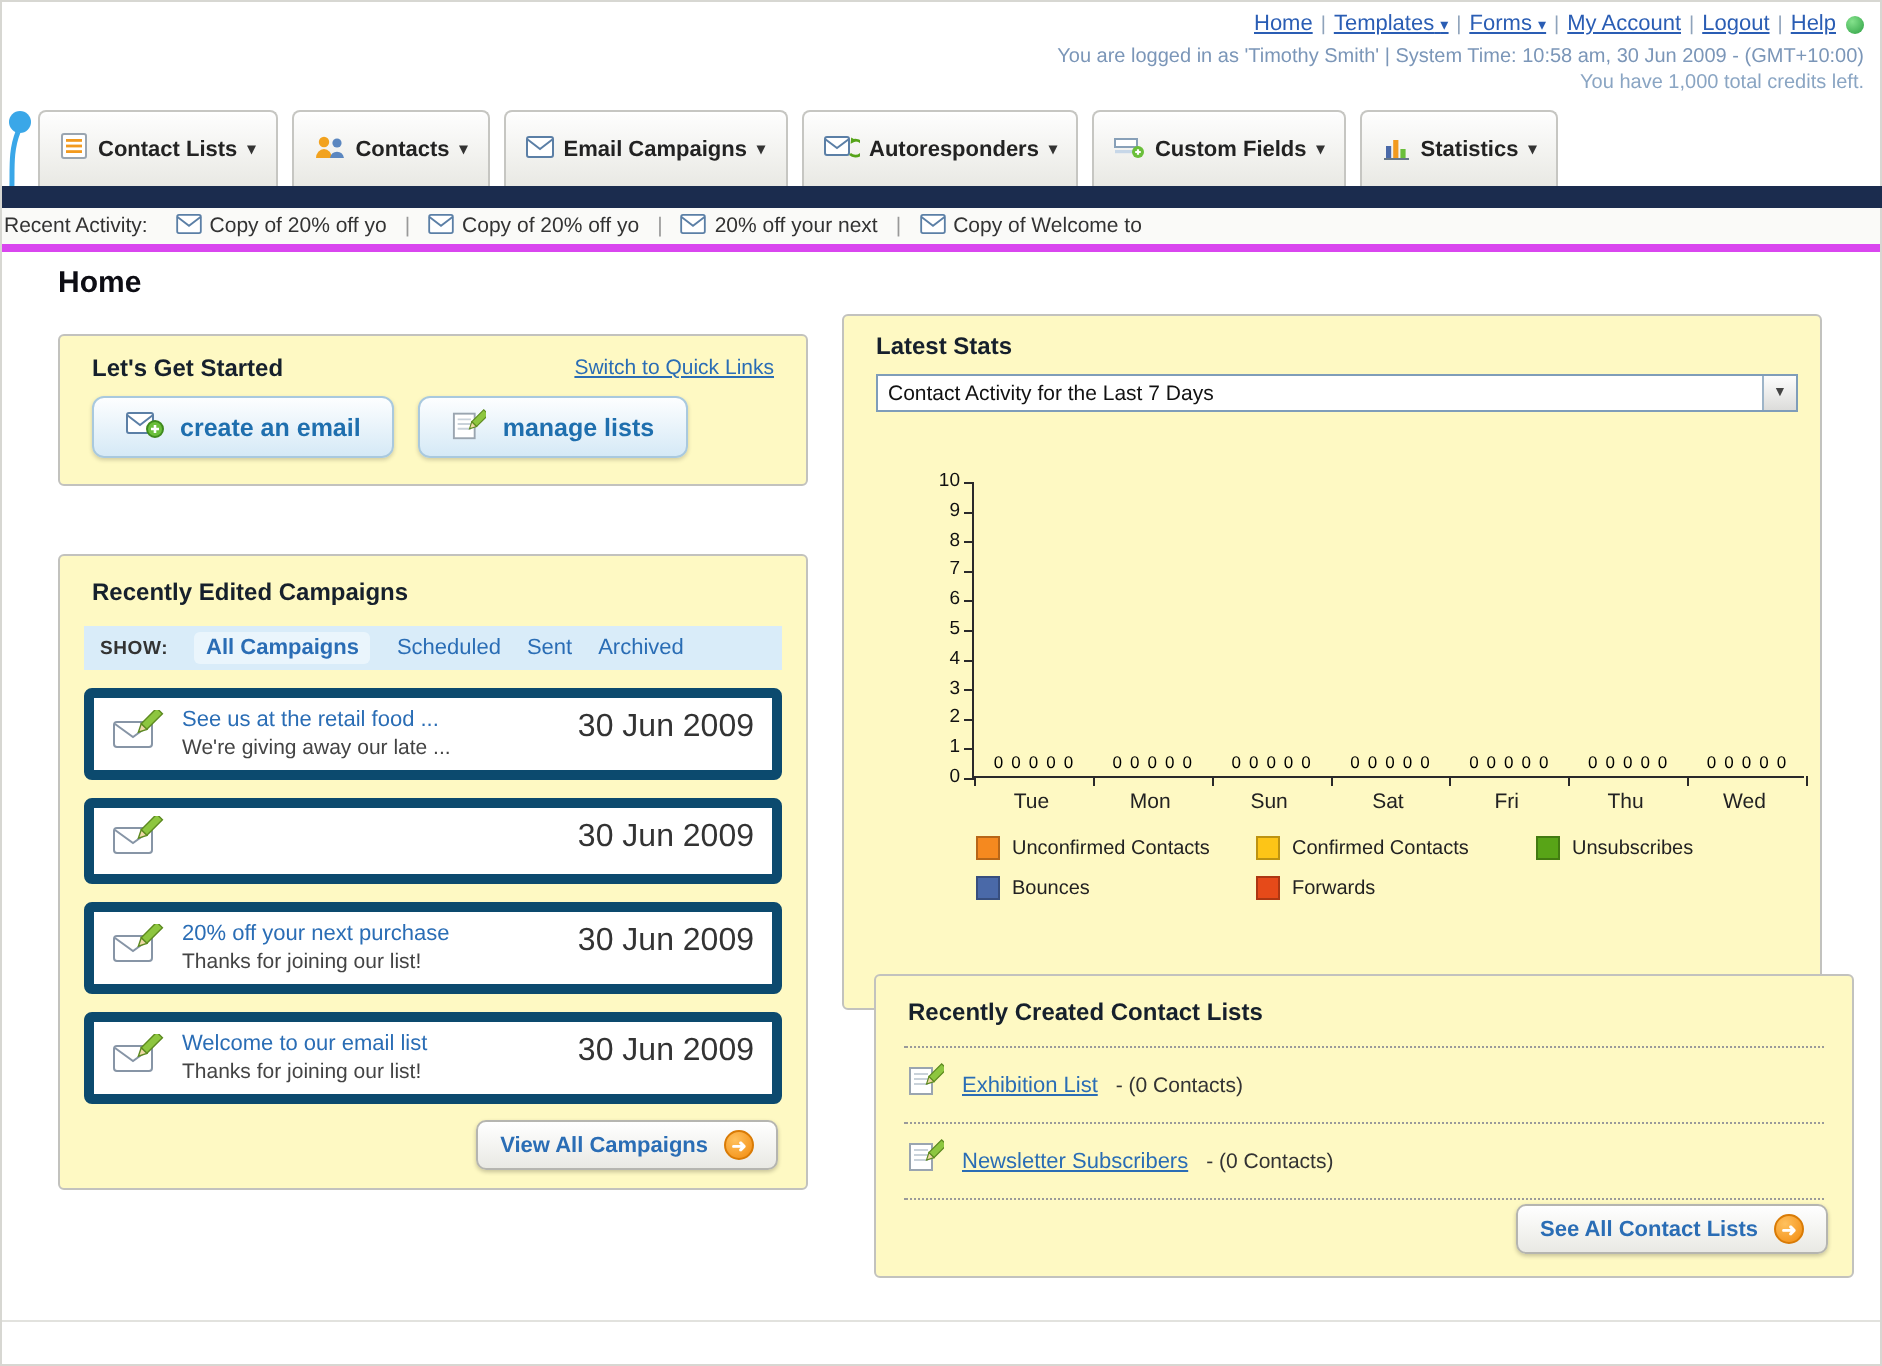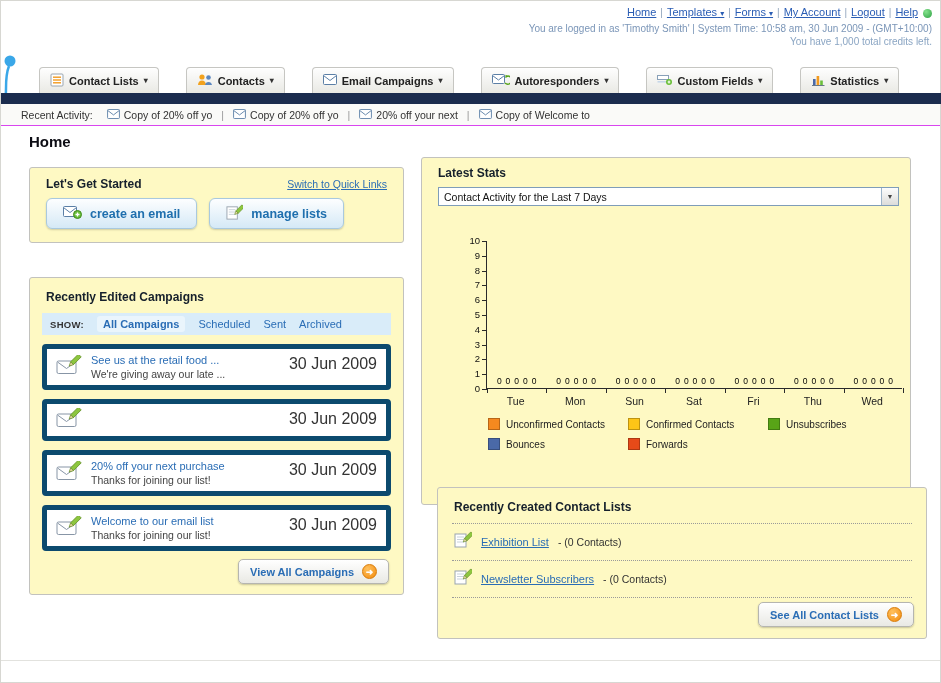--- a/index.html
+++ b/index.html
@@ -20,30 +20,30 @@
   .tcaret { color:#2a5db4; font-size:8px; text-decoration:none; }
   .sep { color:#8fa3bb; margin:0 4px; font-size:10px; }
   .green-dot { width:9px; height:9px; border-radius:50%; display:inline-block; margin-left:5px;
     background:radial-gradient(circle at 35% 30%, #84e28c, #2ea043); vertical-align:middle; }
   .status1 { position:absolute; top:22px; right:8px; font-size:10px; color:#7b96b8; }
   .status2 { position:absolute; top:35px; right:8px; font-size:10px; color:#8aa5c3; }
 
   
   .tabs-row { position:absolute; top:66px; left:0; right:0; height:26px; padding-left:18px;
     display:flex; gap:7px; align-items:flex-end; }
-  .tab { height:26px; border:1px solid #c6c6c2; border-bottom:none; border-radius:4px 4px 0 0;
+  .tab { height:38px; border:1px solid #c6c6c2; border-bottom:none; border-radius:4px 4px 0 0;
     background:linear-gradient(#fefefe,#e9e9e4); display:flex; align-items:center; gap:5px;
     padding:0 10px; font-size:11px; font-weight:bold; color:#222; cursor:pointer;
-    box-shadow:inset 0 1px 0 #fff;margin-left:20px; }
+    box-shadow:inset 0 1px 0 #fff; }
   .tab .caret { font-size:8px; color:#333; }
   .dark-bar { position:absolute; top:92px; left:0; width:941px; height:11px; background:#1b2c4e; }
 
   
   .activity { position:absolute; top:103px; left:0; right:0; height:22px; background:#fafaf8;
-    border-bottom:1px solid #d946ef; display:flex; align-items:center; padding-left:20px;
+    border-bottom:4px solid #d946ef; display:flex; align-items:center; padding-left:1px;
     font-size:10.5px; color:#333; gap:6px; }
   .act-label { margin-right:8px; color:#333; }
   .act-item { display:flex; align-items:center; gap:4px; cursor:pointer; color:#333; }
   .act-sep { color:#999; margin:0 3px; }
 
   
   .page-title { position:absolute; top:132px; left:28px; font-size:15px; font-weight:bold; color:#0d0d14; }
 
   
   .panel { position:absolute; background:#fef9c3; border:1px solid #c2c2be; border-radius:3px; }

